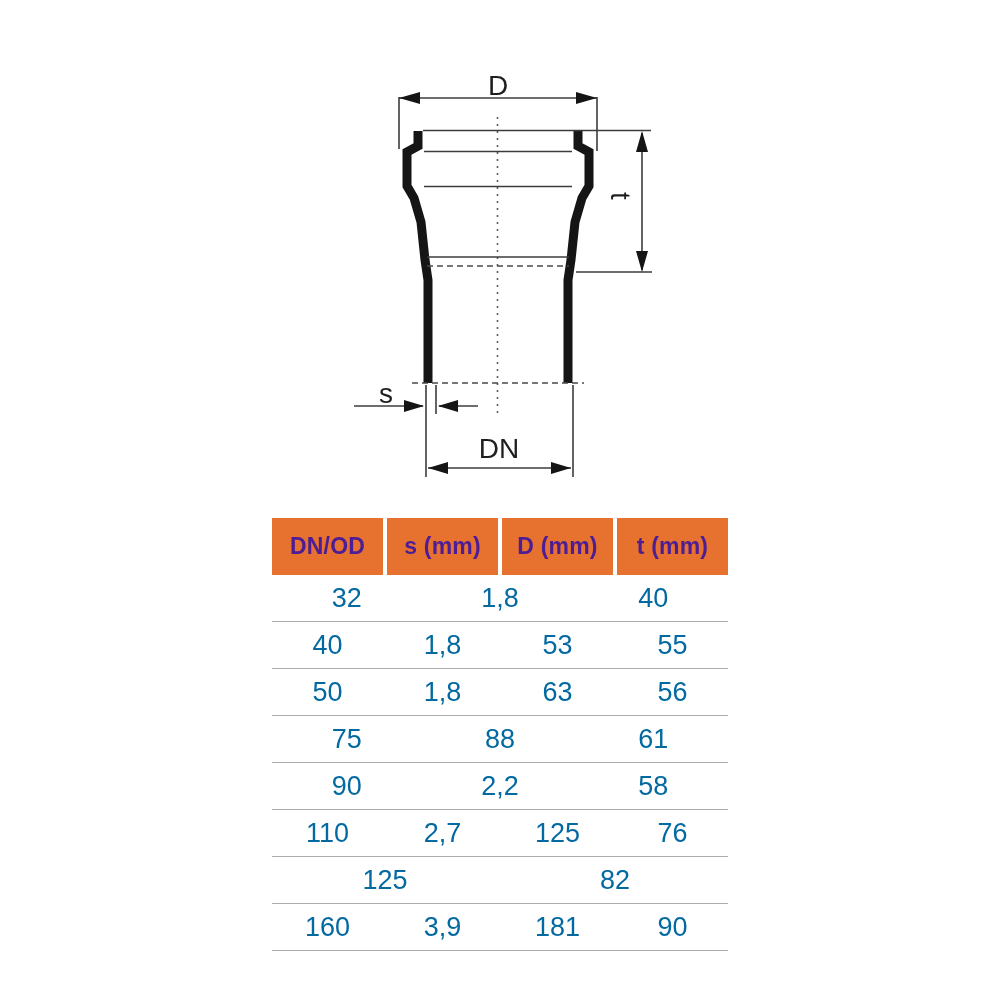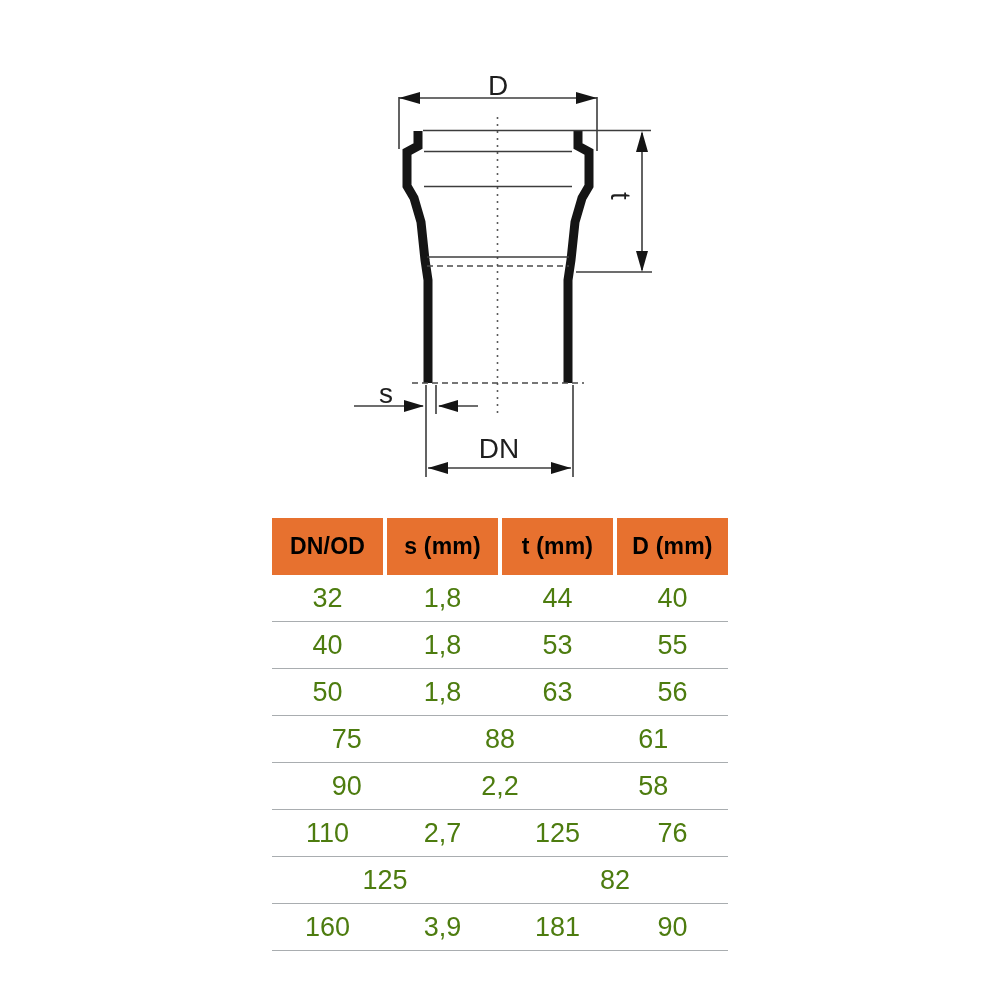--- a/index.html
+++ b/index.html
@@ -6,25 +6,25 @@
   #page{position:relative;width:1000px;height:1000px;background:#ffffff;
         font-family:"Liberation Sans",sans-serif;overflow:hidden;}
 
   
   #drawing{position:absolute;left:0;top:0;width:1000px;height:505px;}
   .dim-label{font-family:"Liberation Sans",sans-serif;font-size:28px;fill:#1e1e1e;}
 
   
   #spec-table{position:absolute;left:272px;top:518px;width:456px;}
   .hdr-row{display:flex;gap:4px;height:57px;}
-  .hdr-cell{flex:1 1 0;background:#E7712F;color:#000000;font-weight:bold;
+  .hdr-cell{flex:1 1 0;background:#E7712F;color:#4c1d95;font-weight:bold;
             font-size:23px;display:flex;align-items:center;justify-content:center;
             letter-spacing:0.2px;}
   .data-row{display:flex;gap:4px;height:46px;border-bottom:1px solid #a9adb0;}
-  .data-cell{flex:1 1 0;color:#4d7c0f;font-size:27px;display:flex;
+  .data-cell{flex:1 1 0;color:#0369a1;font-size:27px;display:flex;
              align-items:center;justify-content:center;}
 </style>
 </head>
 <body>
 
 <div id="page">
 
   <svg id="drawing" viewBox="0 0 1000 505" xmlns="http://www.w3.org/2000/svg">
 
     <line x1="497.5" y1="117" x2="497.5" y2="417" stroke="#5a5a5a" stroke-width="1.6" stroke-dasharray="2 5"></line>
@@ -65,28 +65,27 @@
     <line x1="428" y1="468" x2="571" y2="468" stroke="#3c3c3c" stroke-width="1.6"></line>
     <polygon points="428,468 448,462 448,474" fill="#151515"></polygon>
     <polygon points="571,468 551,462 551,474" fill="#151515"></polygon>
     <text class="dim-label" x="499" y="458" text-anchor="middle">DN</text>
   </svg>
 
   <div id="spec-table">
     <div class="hdr-row">
       <div class="hdr-cell">DN/OD</div>
       <div class="hdr-cell">s (mm)</div>
+      <div class="hdr-cell">D (mm)</div>
       <div class="hdr-cell">t (mm)</div>
-      <div class="hdr-cell">D (mm)</div>
     </div>
 
     <div class="data-row">
       <div class="data-cell" (--)="">32</div>
       <div class="data-cell">1,8</div>
-      <div class="data-cell">44</div>
       <div class="data-cell">40</div>
     </div>
     <div class="data-row">
       <div class="data-cell">40</div>
       <div class="data-cell">1,8</div>
       <div class="data-cell">53</div>
       <div class="data-cell">55</div>
     </div>
     <div class="data-row">
       <div class="data-cell">50</div>

